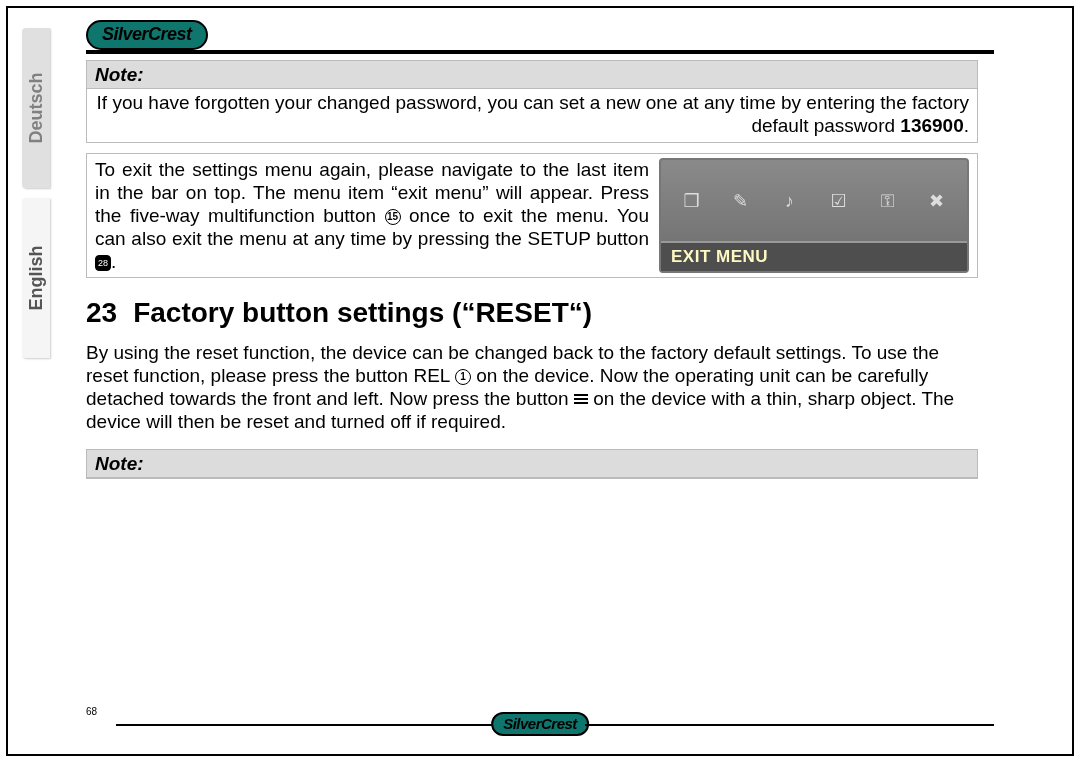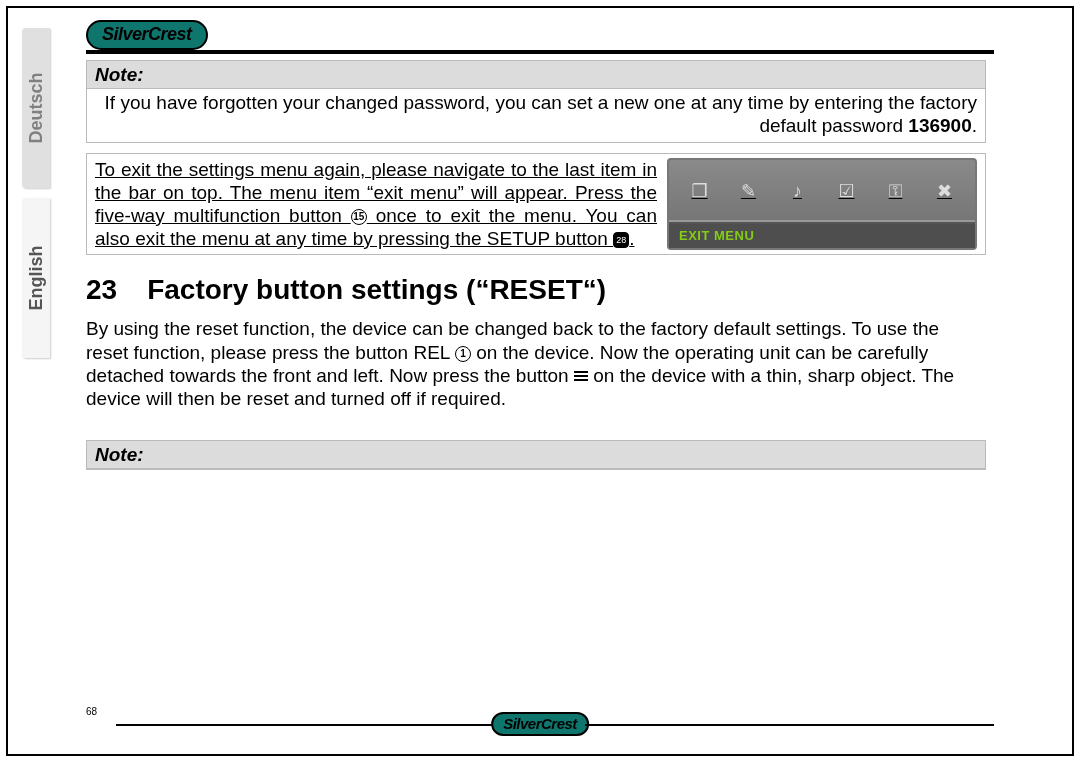--- a/index.html
+++ b/index.html
@@ -65,21 +65,21 @@
   }
   .hr-heavy {
     position: absolute;
     left: 78px; right: 78px;
     top: 42px;
     height: 4px;
     background: #000;
   }
   .content {
     position: absolute;
-    left: 78px; right: 86px;
+    left: 78px; right: 94px;
     top: 52px;
     font-size: 19px;
     line-height: 1.22;
   }
   .note-box {
     border: 1px solid #bbb;
     margin-bottom: 10px;
   }
   .note-head {
     background: #dcdcdc;
@@ -94,21 +94,20 @@
     margin: 8px 0 4px 0;
   }
   .sub-h .num { margin-right: 8px; }
   .exit-box {
     border: 1px solid #bbb;
     padding: 4px 8px;
     display: flex;
     gap: 10px;
     align-items: stretch;
     margin-bottom: 16px;
-    text-decoration: underline;
   }
   .exit-text { flex: 1; text-align: justify; }
   .exit-img {
     width: 310px;
     border: 2px solid #777;
     border-radius: 4px;
     background: linear-gradient(#8a8a8a,#6d6d6d);
     display: flex;
     flex-direction: column;
   }
@@ -128,35 +127,35 @@
   }
   .exit-label-bar {
     background: #fff;
     color: #000;
     background: #555;
     border-top: 2px solid #999;
     padding: 0;
   }
   .exit-label-bar span {
     display: inline-block;
-    color: #84cc16;
-    font-weight: bold;
-    font-size: 13px;
+    color: #fef9c3;
+    font-weight: bold;
+    font-size: 17px;
     letter-spacing: 0.5px;
     padding: 4px 10px;
     background: #4e4e4e;
     width: 100%;
   }
   .chapter-h {
     font-weight: bold;
     font-size: 28px;
     margin: 18px 0 10px 0;
   }
-  .chapter-h .cnum { margin-right: 30px; }
-  .para { margin-bottom: 30px; }
+  .chapter-h .cnum { margin-right: 16px; }
+  .para { margin-bottom: 16px; }
   .inline-circ {
     display: inline-flex;
     width: 16px; height: 16px;
     border: 1.5px solid #000;
     border-radius: 50%;
     font-size: 10px;
     align-items: center;
     justify-content: center;
     vertical-align: middle;
     line-height: 1;

